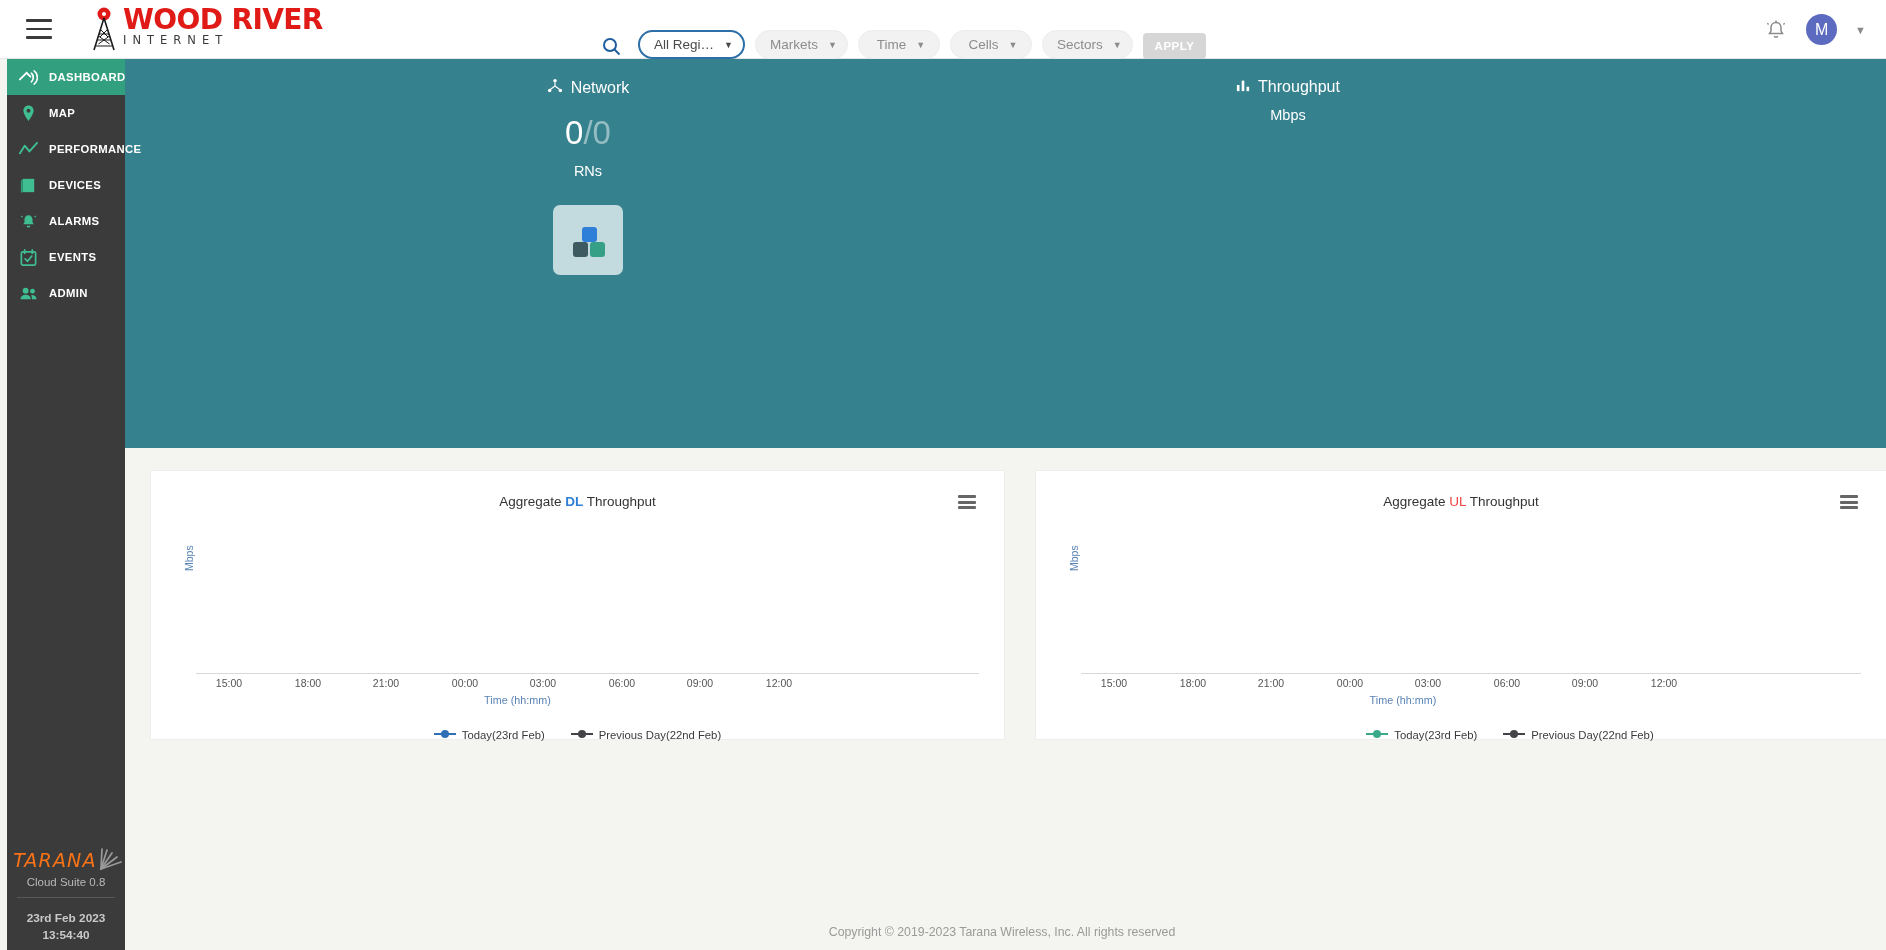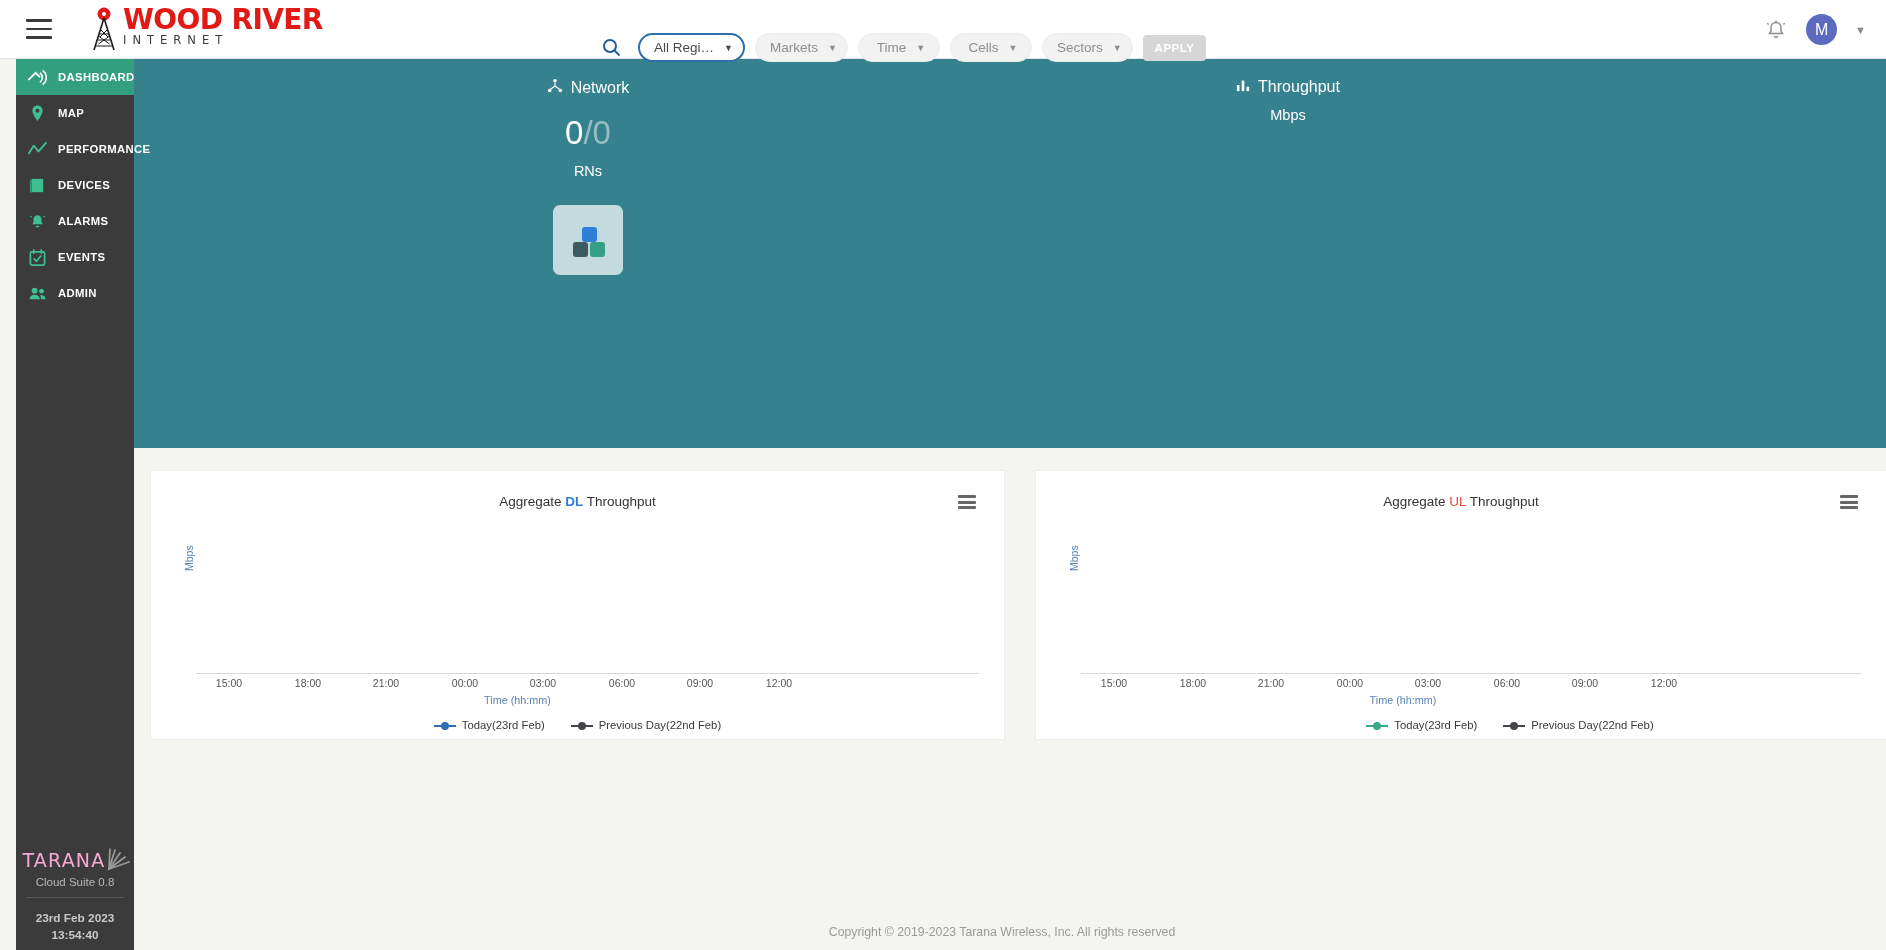--- a/index.html
+++ b/index.html
@@ -22,22 +22,22 @@
   .hamburger span { display: block; height: 2.6px; background: #3a3a3a; border-radius: 1px; }
 
   .brand { margin-left: 35px; display: flex; align-items: flex-start; height: 44px; }
   .brand-tower { width: 34px; height: 44px; position: relative; }
   .brand-text { margin-left: 2px; display: flex; flex-direction: column; justify-content: center; }
   .brand-main { font-family: "DejaVu Sans", sans-serif; font-weight: bold; font-size: 28px;
      color: #e01b17; letter-spacing: -0.6px; line-height: 26px; }
   .brand-sub { font-family: "DejaVu Sans", sans-serif; font-size: 11.5px; color: #3b3b3b;
      letter-spacing: 6.0px; line-height: 13px; margin-top: 1px; }
 
-  .filters { position: absolute; left: 598px; top: 18px; height: 59px;
-     display: flex; align-items: center; gap: 10px; }
+  .filters { position: absolute; left: 598px; top: 0; height: 59px;
+     display: flex; align-items: flex-end; gap: 10px; }
   .search-btn { width: 26px; height: 26px; display: flex; align-items: center;
      justify-content: center; cursor: pointer; margin-right: 4px; }
   .chip {
     height: 29px; min-width: 82px; padding: 0 10px 0 14px; border-radius: 15px;
     background: #f2f2f2; border: 1px solid #ececec; color: #8d8d8d; font-size: 13.5px;
     display: flex; align-items: center; justify-content: center; gap: 10px; cursor: pointer;
     white-space: nowrap;
   }
   .chip.active {
     background: #ffffff; border: 2px solid #2f6fa8; color: #4a4a4a; font-weight: normal;
@@ -54,36 +54,36 @@
   .header-right { position: absolute; right: 20px; top: 0; height: 59px;
      display: flex; align-items: center; gap: 18px; }
   .bell { width: 24px; height: 24px; cursor: pointer; }
   .avatar { width: 31px; height: 31px; border-radius: 50%; background: #5c6bc0;
      color: #ffffff; font-size: 16px; display: flex; align-items: center;
      justify-content: center; cursor: pointer; }
   .user-caret { font-size: 11px; color: #8a8a8a; cursor: pointer; }
 
   
   #sidebar {
-    position: absolute; left: 16px; top: 59px; width: 118px; height: 891px;
+    position: absolute; left: 7px; top: 59px; width: 118px; height: 891px;
     background: #3b3b3b; z-index: 20; display: flex; flex-direction: column;
   }
   .nav-item { height: 36px; display: flex; align-items: center; padding-left: 12px;
      gap: 11px; cursor: pointer; }
   .nav-item.active { background: #32a07f; }
   .nav-item .ico { width: 19px; height: 19px; display: flex; align-items: center;
      justify-content: center; flex: 0 0 19px; }
   .nav-item .lbl { color: #ffffff; font-size: 11.3px; font-weight: bold; letter-spacing: 0.35px; }
   .nav-spacer { flex: 1 1 auto; }
 
   .tarana { padding: 0 0 6px 0; position: relative; }
   .tarana-logo { display: flex; align-items: flex-end; justify-content: center;
      gap: 2px; height: 40px; padding-left: 4px; }
-  .tarana-word { font-family: "DejaVu Sans", sans-serif; font-size: 19px; color: #f9a8d4;
-     letter-spacing: 1.2px; font-weight: normal; }
+  .tarana-word { font-family: "DejaVu Sans", sans-serif; font-size: 19px; color: #f97316;
+     letter-spacing: 1.2px; font-weight: normal; font-style: italic; }
   .tarana-sub { text-align: center; color: #b8b8b8; font-size: 11.5px; margin-top: 5px; }
   .side-divider { height: 1px; background: #575757; margin: 9px 10px 0 10px; }
   .clock { text-align: center; color: #c9c9c9; font-size: 11.8px; font-weight: bold;
      line-height: 17px; padding-top: 12px; }
 
   
   #hero {
     position: absolute; left: 118px; top: 59px; width: 1768px; height: 389px;
     background: #35818e; z-index: 5;
   }
@@ -125,21 +125,21 @@
   .plot { position: absolute; left: 0; top: 0; width: 100%; height: 100%; }
   .y-label { position: absolute; font-size: 10.5px; color: #5a83b5;
      transform: rotate(-90deg); transform-origin: left top; white-space: nowrap; }
   .x-axis-line { position: absolute; height: 1px; background: #d8d8d8; }
   .x-tick { position: absolute; font-size: 10.5px; color: #555555;
      transform: translateX(-50%); white-space: nowrap; }
   .x-title { position: absolute; width: 100%; text-align: center; font-size: 10.8px;
      color: #5a83b5; }
   .legend { position: absolute; width: 100%; display: flex; justify-content: center;
      gap: 26px; font-size: 11.3px; color: #3a3a3a; }
-  .legend-item { display: flex; align-items: flex-end; gap: 6px; cursor: pointer; }
+  .legend-item { display: flex; align-items: flex-start; gap: 6px; cursor: pointer; margin-top: 10px; }
   .lg-mark { display: inline-block; width: 22px; height: 10px; position: relative; }
   .lg-mark::before { content: ""; position: absolute; left: 0; top: 4px; width: 22px;
      height: 2px; background: currentColor; }
   .lg-mark::after { content: ""; position: absolute; left: 7px; top: 1px; width: 8px;
      height: 8px; border-radius: 50%; background: currentColor; }
 
   
   #footer { position: absolute; left: 118px; bottom: 0; width: 1768px; height: 36px;
      display: flex; align-items: center; justify-content: center;
      color: #9a9a9a; font-size: 12.3px; z-index: 4; }

